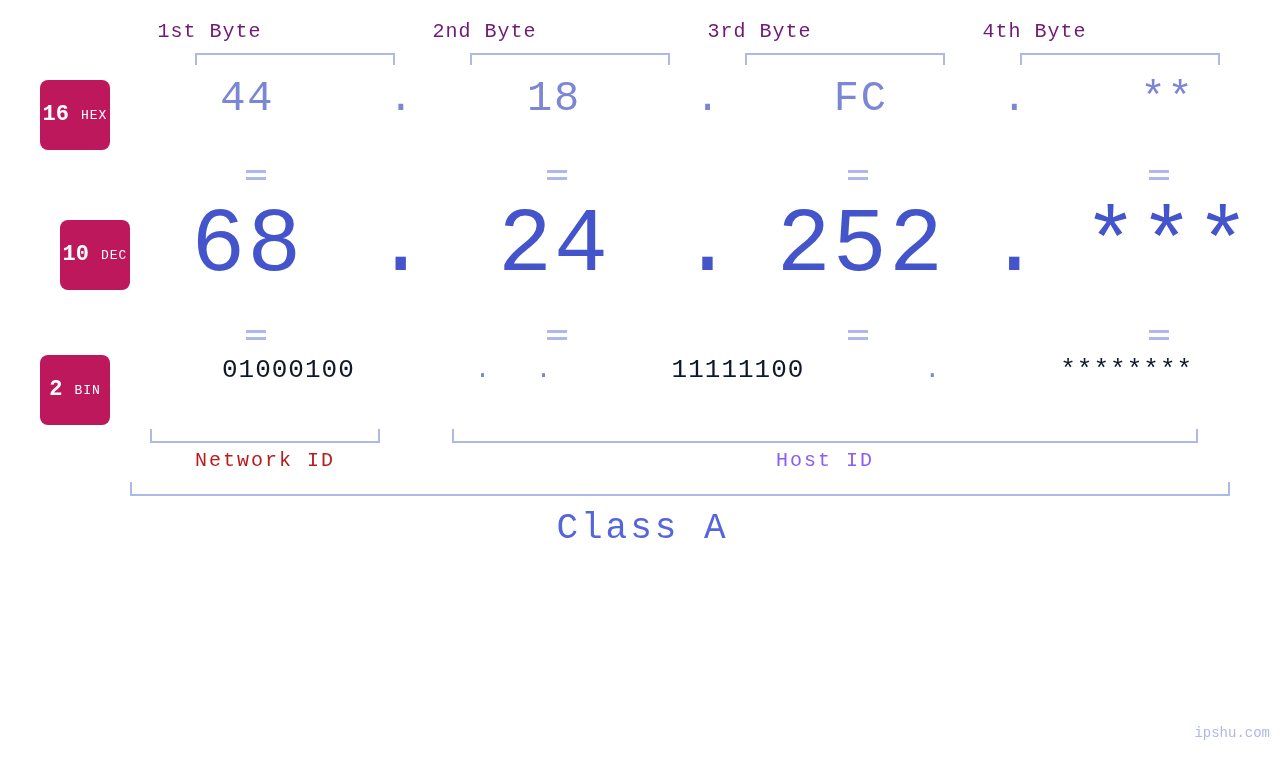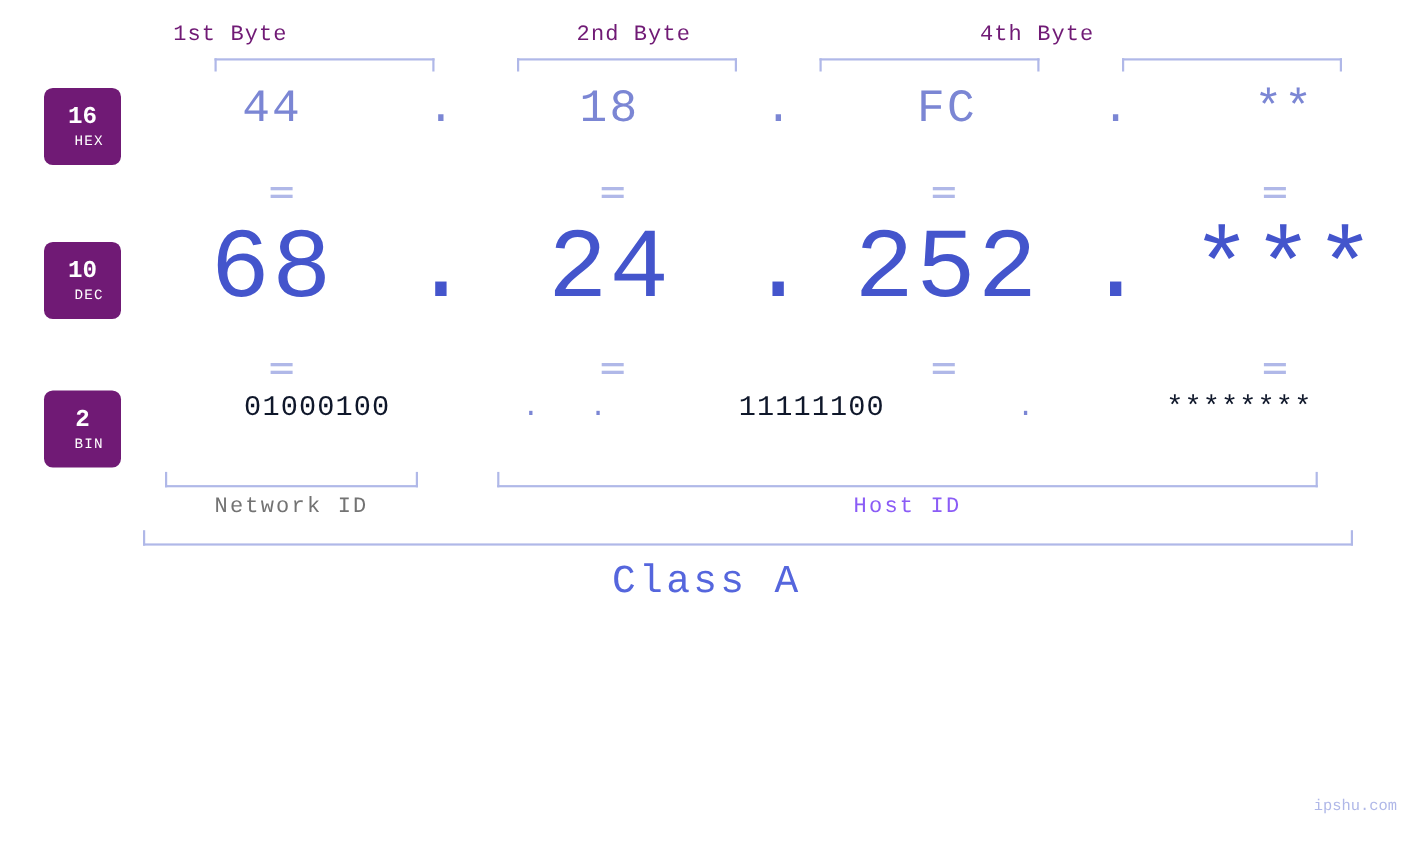--- a/index.html
+++ b/index.html
@@ -61,24 +61,24 @@
       width: 200px;
       height: 12px;
       border-top: 2px solid #b0b8e8;
       border-left: 2px solid #b0b8e8;
       border-right: 2px solid #b0b8e8;
     }
 
     .label-badge {
       width: 70px;
       height: 70px;
-      background-color: #701a75;
+      background-color: #be185d;
       border-radius: 8px;
       display: flex;
-      flex-direction: column;
+      flex-direction: row;
       align-items: center;
       justify-content: center;
       color: white;
       margin: 10px 0;
     }
 
     .label-number {
       font-size: 22px;
       font-weight: bold;
       line-height: 1.2;
@@ -219,20 +219,21 @@
     .bin-row-h { height: 70px; }
   </style>
 </head>
 <body>
 
 <div class="main-container">
 
   <div class="byte-headers">
     <div class="byte-header">1st Byte</div>
     <div class="byte-header">2nd Byte</div>
+    <div class="byte-header">3rd Byte</div>
     <div class="byte-header">4th Byte</div>
   </div>
 
   <div class="top-brackets">
     <div class="bracket-cell">
       <div class="bracket-top"></div>
     </div>
     <div class="bracket-cell">
       <div class="bracket-top"></div>
     </div>
@@ -250,21 +251,21 @@
 
       <div style="height:80px; display:flex; align-items:center; justify-content:center;">
         <div class="label-badge">
           <span class="label-number">16</span>
           <span class="label-text">HEX</span>
         </div>
       </div>
 
       <div style="height:40px;"></div>
 
-      <div style="height:120px; display:flex; align-items:center; justify-content:center;">
+      <div style="height:120px; display:flex; align-items:center; justify-content:flex-end;">
         <div class="label-badge">
           <span class="label-number">10</span>
           <span class="label-text">DEC</span>
         </div>
       </div>
 
       <div style="height:40px;"></div>
 
       <div style="height:70px; display:flex; align-items:center; justify-content:center;">
         <div class="label-badge">
@@ -418,21 +419,21 @@
 
       <div style="width:20px;"></div>
 
       <div style="flex:3; display:flex; justify-content:center;">
         <div style="width:92%; height:14px; border-bottom:2px solid #b0b8e8; border-left:2px solid #b0b8e8; border-right:2px solid #b0b8e8;"></div>
       </div>
     </div>
 
     <div style="display:flex; width:1100px; margin-left:130px; margin-top:6px;">
       <div style="flex:1; display:flex; justify-content:center;">
-        <span style="color:#737373; font-size:20px; letter-spacing:2px; font-family:'Courier New',Courier,monospace;">Network ID</span>
+        <span style="color:#b91c1c; font-size:20px; letter-spacing:2px; font-family:'Courier New',Courier,monospace;">Network ID</span>
       </div>
       <div style="width:20px;"></div>
       <div style="flex:3; display:flex; justify-content:center;">
         <span style="color:#8b5cf6; font-size:20px; letter-spacing:2px; font-family:'Courier New',Courier,monospace;">Host ID</span>
       </div>
     </div>
 
     <div style="width:1100px; margin-left:130px; margin-top:10px; height:14px; border-bottom:2px solid #b0b8e8; border-left:2px solid #b0b8e8; border-right:2px solid #b0b8e8;"></div>
 
     <div style="text-align:center; margin-top:12px;">

